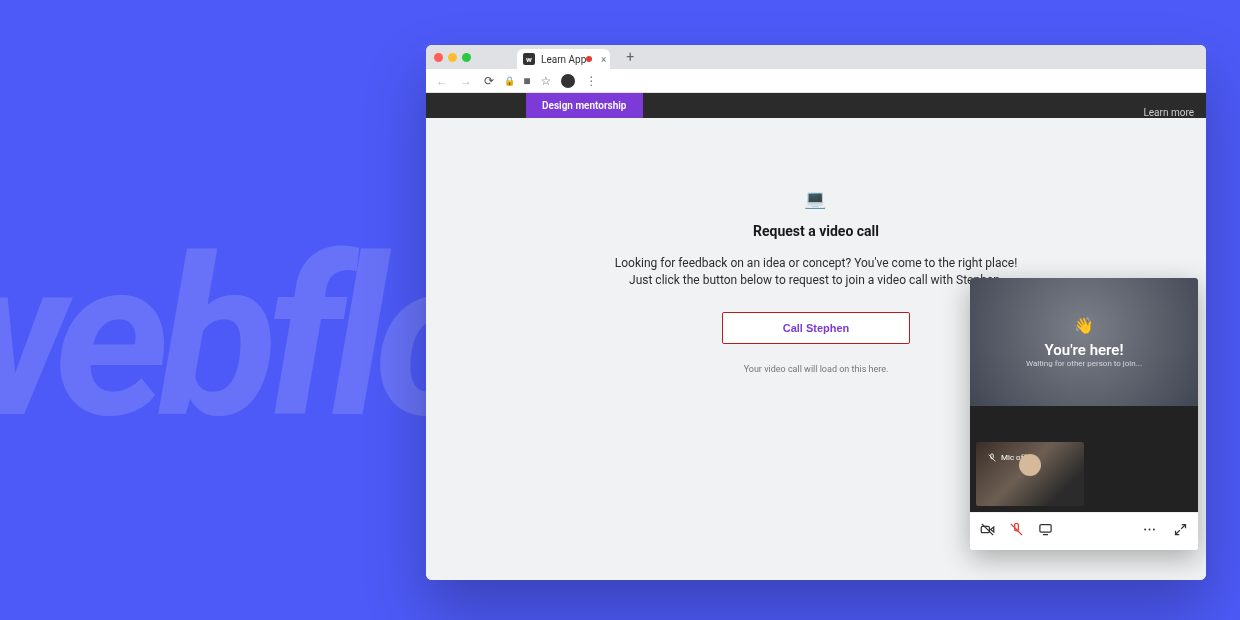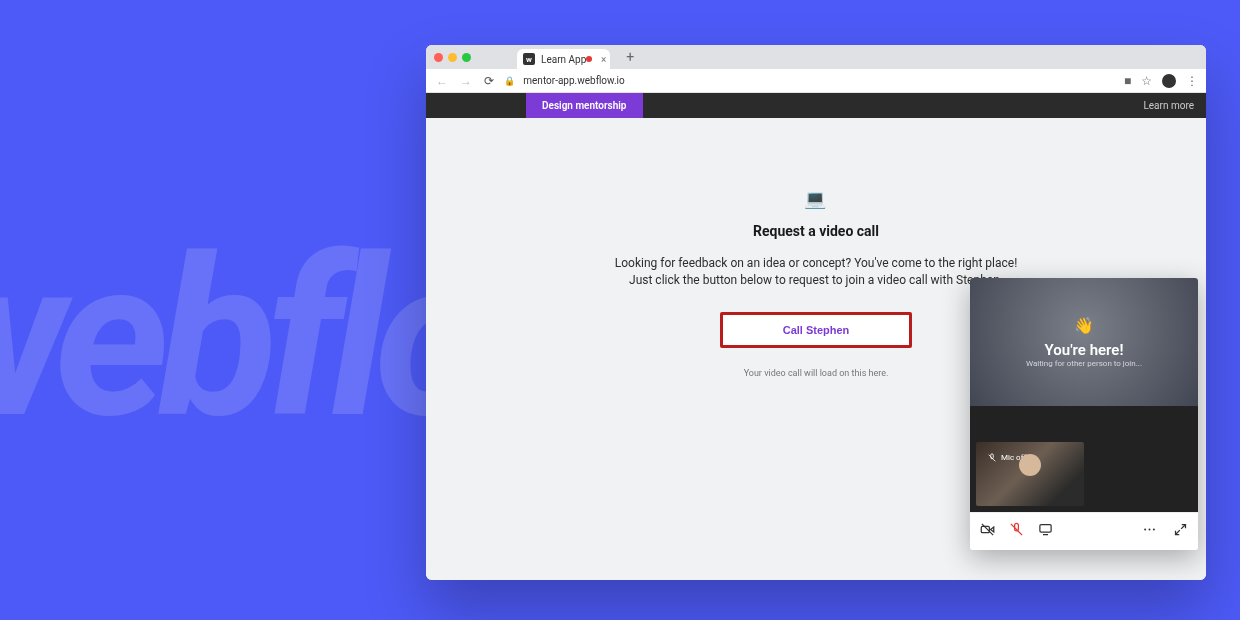--- a/index.html
+++ b/index.html
@@ -71,21 +71,21 @@
   .nav-ico.act { color:#555;}
   .lock { font-size:9px; color:#6a6a6a;}
   .url { flex:1; color:#333;}
   .chrome-right { display:flex; align-items:center; gap:10px; color:#666; }
   .chrome-right .avatar { width:14px;height:14px;border-radius:50%;background:#333;}
   .chrome-right span { font-size:12px;}
   
   .site-header {
     background:#2b2b2b;
     height:25px;
-    display:flex; align-items:center; justify-content:space-between;
+    display:flex; align-items:flex-end; justify-content:space-between;
     padding:0 12px 0 0;
     color:#fff; font-size:10px;
   }
   .pill {
     background:#7c3bd6;
     height:25px;
     padding:0 16px;
     margin-left:100px;
     display:flex;align-items:center;
     font-weight:600;
@@ -97,21 +97,21 @@
     background:#f1f2f3;
     position:relative;
     display:flex; flex-direction:column; align-items:center;
     padding-top:70px;
   }
   .laptop { font-size:18px; }
   .title { margin-top:14px; font-size:14px; font-weight:700; color:#1a1a1a;}
   .desc { margin-top:16px; font-size:12px; color:#2e2e2e; text-align:center; line-height:1.45; max-width:430px;}
   .cta {
     margin-top:22px;
-    border:3px solid #b91c1c;
+    border:1px solid #b91c1c;
     background:#fff;
     color:#7c3bd6;
     font-weight:700;
     font-size:11px;
     padding:9px 60px;
     border-radius:2px;
     cursor:pointer;
   }
   .subnote { margin-top:20px; font-size:9px; color:#777;}
   
@@ -183,21 +183,20 @@
       <span class="tab-x">×</span>
     </div>
     <div class="newtab">+</div>
   </div>
 
   <div class="chrome-addr">
     <span class="nav-ico">←</span>
     <span class="nav-ico">→</span>
     <span class="nav-ico act">⟳</span>
     <span class="lock">🔒</span>
-    <span class="url">mentor-app.webflow.io</span>
     <div class="chrome-right">
       <span>■</span>
       <span>☆</span>
       <span class="avatar"></span>
       <span>⋮</span>
     </div>
   </div>
 
   <div class="site-header">
     <div class="pill">Design mentorship</div>

